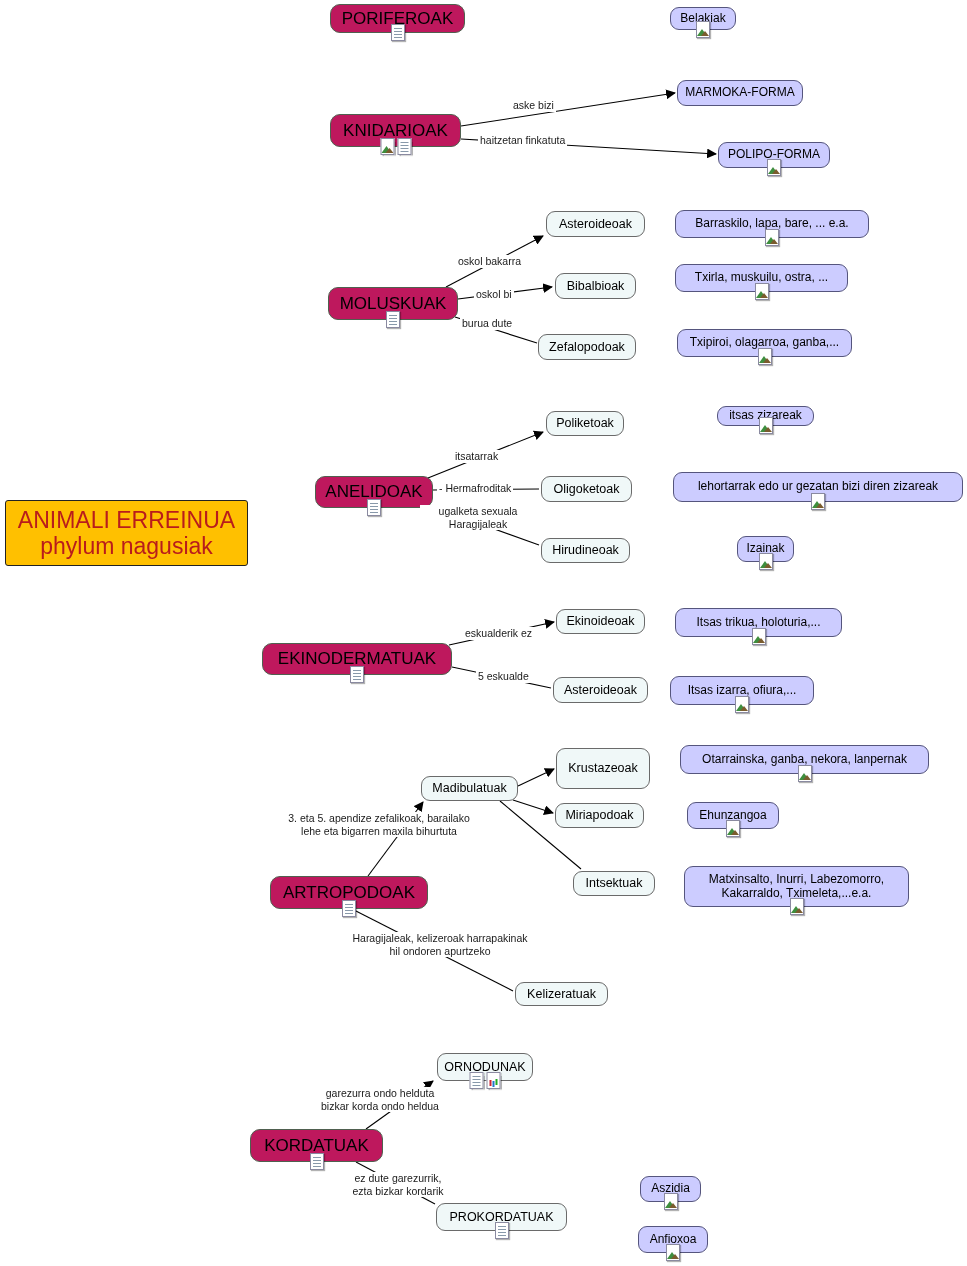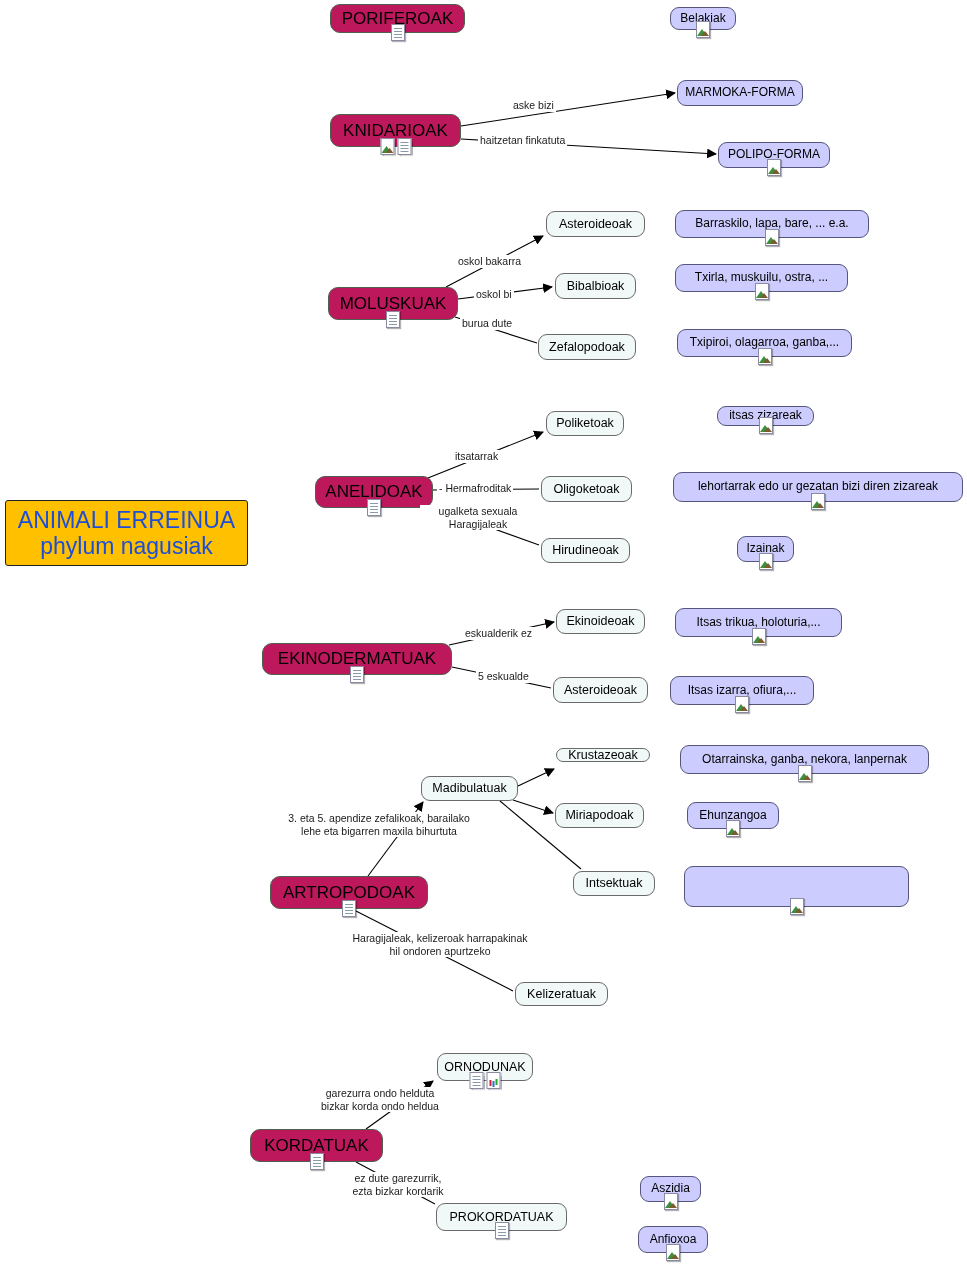--- a/index.html
+++ b/index.html
@@ -12,21 +12,21 @@
   .node { position:absolute; box-sizing:border-box; display:flex; align-items:center; justify-content:center;
           text-align:center; color:#000; }
   .lbl  { white-space:pre-line; padding:0 5px; line-height:1.15; }
 
   .green  { background:#be185d; border:1px solid #4f604f; border-radius:10px; font-size:17px; }
   .white  { background:#f0f8f8; border:1px solid #6a6a6a; border-radius:9px;  font-size:12.5px; }
   .purple { background:#ccccff; border:1px solid #55557d; border-radius:9px;  font-size:12px; }
 
   .title-box { position:absolute; background:#ffc000; border:1px solid #222; border-radius:3px;
                display:flex; align-items:center; justify-content:center; text-align:center;
-               font-size:23px; line-height:1.3; color:#1d4ed8; }
+               font-size:23px; line-height:1.3; color:#b91c1c; }
   .title-box .lbl { white-space:pre-line; }
 
   .icons { position:absolute; left:50%; bottom:-9px; transform:translateX(-50%); display:flex; gap:3px; }
   .ic { width:12px; height:15px; background:#fff; border:1px solid #8a8aa0; position:relative; overflow:hidden;
         box-shadow:1px 1px 1px rgba(0,0,0,0.3); display:block; }
   .ic.doc::before { content:""; position:absolute; left:2px; right:2px; top:3px; height:10px;
         background:repeating-linear-gradient(to bottom, #8899aa 0 1px, transparent 1px 3px); }
   .ic.img::before { content:""; position:absolute; bottom:1px; left:0;  width:0; height:0;
         border-left:5px solid transparent; border-right:5px solid transparent; border-bottom:7px solid #3e8e3e; }
   .ic.img::after  { content:""; position:absolute; bottom:1px; right:0; width:0; height:0;
@@ -137,21 +137,21 @@
   </div>
   <div class="node white" style="left:556px;top:609px;width:89px;height:25px">
     <span class="lbl">Ekinoideoak</span>
   </div>
   <div class="node white" style="left:553px;top:677px;width:95px;height:26px">
     <span class="lbl">Asteroideoak</span>
   </div>
   <div class="node white" style="left:421px;top:776px;width:97px;height:25px">
     <span class="lbl">Madibulatuak</span>
   </div>
-  <div class="node white" style="left:556px;top:748px;width:94px;height:14px">
+  <div class="node white" style="left:556px;top:748px;width:94px;height:41px">
     <span class="lbl">Krustazeoak</span>
   </div>
   <div class="node white" style="left:555px;top:803px;width:89px;height:25px">
     <span class="lbl">Miriapodoak</span>
   </div>
   <div class="node white" style="left:573px;top:871px;width:82px;height:25px">
     <span class="lbl">Intsektuak</span>
   </div>
   <div class="node white" style="left:515px;top:982px;width:93px;height:24px">
     <span class="lbl">Kelizeratuak</span>
@@ -239,20 +239,22 @@
         <span class="ic img"></span>
       </span>
   </div>
   <div class="node purple" style="left:687px;top:802px;width:92px;height:27px">
     <span class="lbl">Ehunzangoa</span>
     <span class="icons">
         <span class="ic img"></span>
       </span>
   </div>
   <div class="node purple" style="left:684px;top:866px;width:225px;height:41px">
+    <span class="lbl">Matxinsalto, Inurri, Labezomorro,
+Kakarraldo, Tximeleta,...e.a.</span>
     <span class="icons">
         <span class="ic img"></span>
       </span>
   </div>
   <div class="node purple" style="left:640px;top:1176px;width:61px;height:26px">
     <span class="lbl">Aszidia</span>
     <span class="icons">
         <span class="ic img"></span>
       </span>
   </div>

